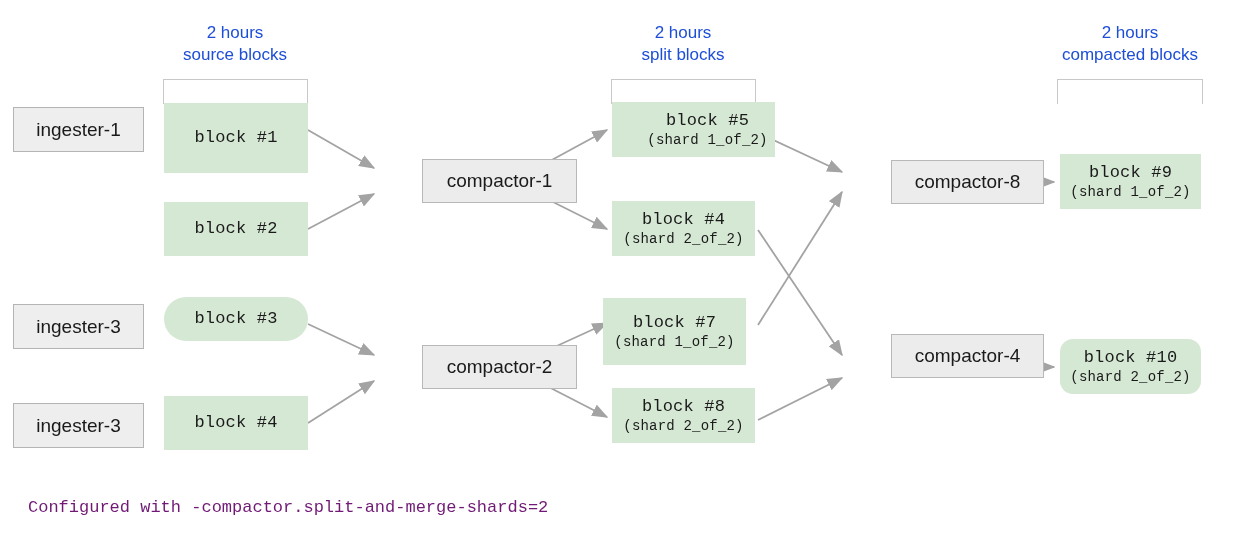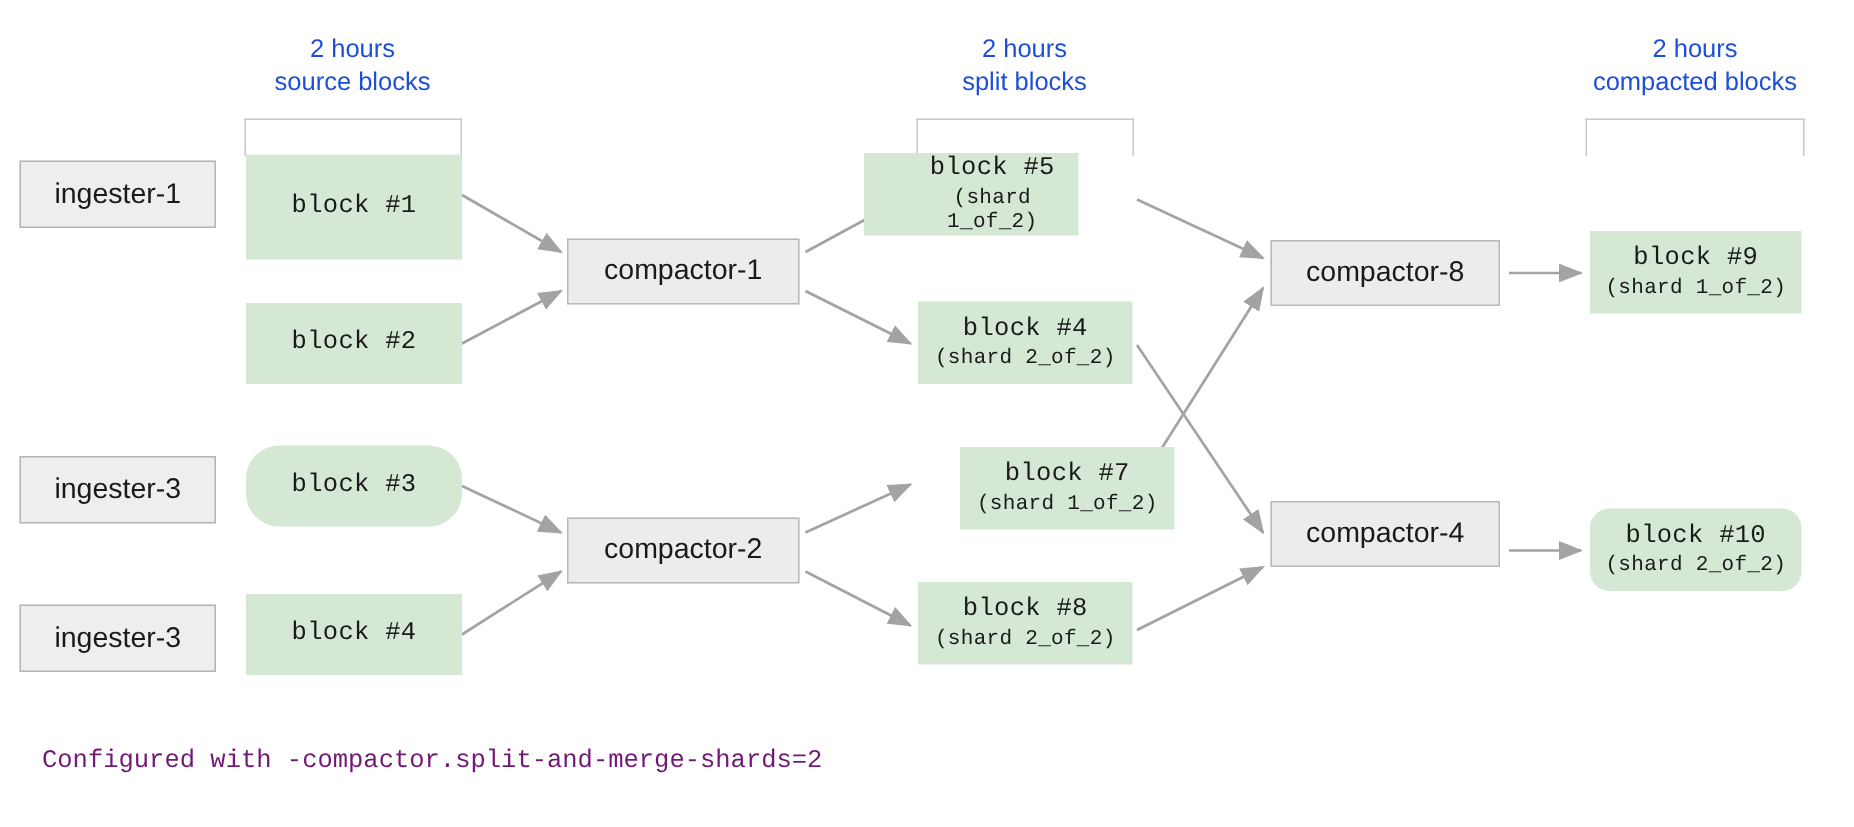--- a/index.html
+++ b/index.html
@@ -34,20 +34,21 @@
     font-family: "Liberation Sans", sans-serif;
     font-size: 19px;
     color: #1a1a1a;
   }
   .compactor {
     background: #ececec;
     border: 1px solid #b8b8b8;
     font-family: "Liberation Sans", sans-serif;
     font-size: 19px;
     color: #1a1a1a;
+    margin-left: 44px;
   }
   .block {
     background: #d5e8d4;
     border: 0;
     font-family: "Liberation Mono", monospace;
     color: #1a1a1a;
   }
   .block .bl-main {
     font-size: 17px;
     letter-spacing: 0.2px;
@@ -159,43 +160,43 @@
   <div class="node ingester" style="left:13px; top:403px; width:131px; height:45px;">
     <span>ingester-3</span>
   </div>
 
   <div class="node block" style="left:164px; top:103px; width:144px; height:70px;">
     <span class="bl-main">block #1</span>
   </div>
   <div class="node block" style="left:164px; top:202px; width:144px; height:54px;">
     <span class="bl-main">block #2</span>
   </div>
-  <div class="node block" style="left:164px; top:297px; width:144px; height:54px;border-radius:22px;">
+  <div class="node block" style="left:164px; top:297px; width:144px; height:44px;border-radius:22px;">
     <span class="bl-main">block #3</span>
   </div>
   <div class="node block" style="left:164px; top:396px; width:144px; height:54px;">
     <span class="bl-main">block #4</span>
   </div>
 
   <div class="node compactor" style="left:378px; top:159px; width:155px; height:44px;">
     <span>compactor-1</span>
   </div>
   <div class="node compactor" style="left:378px; top:345px; width:155px; height:44px;">
     <span>compactor-2</span>
   </div>
 
-  <div class="node block" style="left:576px; top:102px; width:143px; height:55px;padding-left:28px;">
+  <div class="node block" style="left:612px; top:102px; width:163px; height:55px;padding-left:28px;">
     <span class="bl-main">block #5</span>
     <span class="bl-sub">(shard 1_of_2)</span>
   </div>
   <div class="node block" style="left:612px; top:201px; width:143px; height:55px;">
     <span class="bl-main">block #4</span>
     <span class="bl-sub">(shard 2_of_2)</span>
   </div>
-  <div class="node block" style="left:640px; top:298px; width:143px; height:55px;">
+  <div class="node block" style="left:603px; top:298px; width:143px; height:67px;">
     <span class="bl-main">block #7</span>
     <span class="bl-sub">(shard 1_of_2)</span>
   </div>
   <div class="node block" style="left:612px; top:388px; width:143px; height:55px;">
     <span class="bl-main">block #8</span>
     <span class="bl-sub">(shard 2_of_2)</span>
   </div>
 
   <div class="node compactor" style="left:847px; top:160px; width:153px; height:44px;">
     <span>compactor-8</span>

